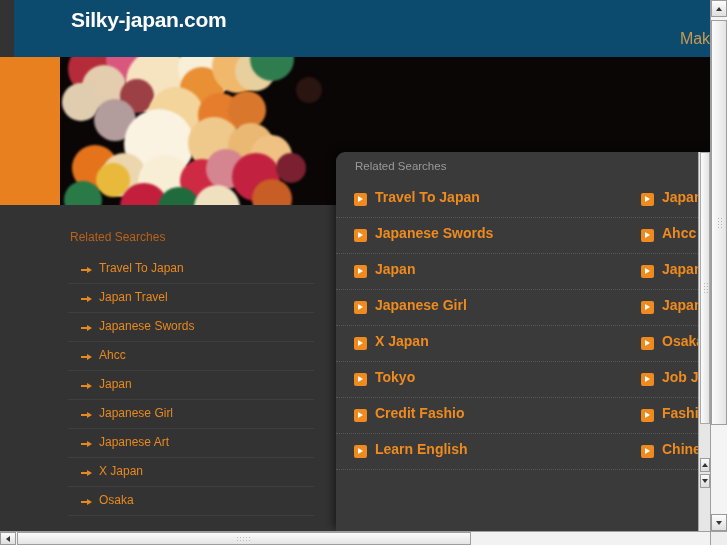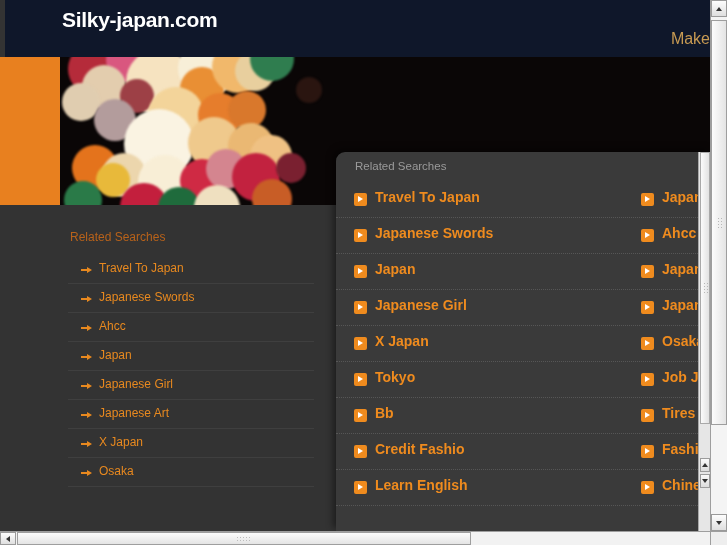--- a/index.html
+++ b/index.html
@@ -21,24 +21,24 @@
     left: 0; top: 0;
     width: 710px;
     height: 531px;
     overflow: hidden;
     background: #333333;
   }
 
   
   #site-header {
     position: absolute;
-    left: 5px; top: 0;
+    left: 14px; top: 0;
     width: 710px;
     height: 57px;
-    background: #0f172a;
+    background: #0c4a6e;
   }
   #site-title {
     position: absolute;
     left: 57px; top: 8px;
     font-size: 21px;
     font-weight: bold;
     color: #ffffff;
     letter-spacing: -0.3px;
     white-space: nowrap;
   }
@@ -443,20 +443,26 @@
         <div class="sidebar-item">
           <svg class="sidebar-bullet" viewBox="0 0 11 6">
             <path d="M0 2 H6 V0 L11 3 L6 6 V4 H0 Z" fill="#e8891f"></path>
           </svg>
           <span class="sidebar-label">Travel To Japan</span>
         </div>
         <div class="sidebar-item">
           <svg class="sidebar-bullet" viewBox="0 0 11 6">
             <path d="M0 2 H6 V0 L11 3 L6 6 V4 H0 Z" fill="#e8891f"></path>
           </svg>
+          <span class="sidebar-label">Japan Travel</span>
+        </div>
+        <div class="sidebar-item">
+          <svg class="sidebar-bullet" viewBox="0 0 11 6">
+            <path d="M0 2 H6 V0 L11 3 L6 6 V4 H0 Z" fill="#e8891f"></path>
+          </svg>
           <span class="sidebar-label">Japanese Swords</span>
         </div>
         <div class="sidebar-item">
           <svg class="sidebar-bullet" viewBox="0 0 11 6">
             <path d="M0 2 H6 V0 L11 3 L6 6 V4 H0 Z" fill="#e8891f"></path>
           </svg>
           <span class="sidebar-label">Ahcc</span>
         </div>
         <div class="sidebar-item">
           <svg class="sidebar-bullet" viewBox="0 0 11 6">
@@ -545,30 +551,20 @@
           </div>
         </div>
         <div class="overlay-row">
           <div class="overlay-cell col-left">
             <span class="overlay-arrow-icon"></span>
             <span class="overlay-label">Tokyo</span>
           </div>
           <div class="overlay-cell col-right">
             <span class="overlay-arrow-icon"></span>
             <span class="overlay-label">Job Jap</span>
-          </div>
-        </div>
-        <div class="overlay-row">
-          <div class="overlay-cell col-left">
-            <span class="overlay-arrow-icon"></span>
-            <span class="overlay-label">Bb</span>
-          </div>
-          <div class="overlay-cell col-right">
-            <span class="overlay-arrow-icon"></span>
-            <span class="overlay-label">Tires</span>
           </div>
         </div>
         <div class="overlay-row">
           <div class="overlay-cell col-left">
             <span class="overlay-arrow-icon"></span>
             <span class="overlay-label">Credit Fashio</span>
           </div>
           <div class="overlay-cell col-right">
             <span class="overlay-arrow-icon"></span>
             <span class="overlay-label">Fashio</span>

